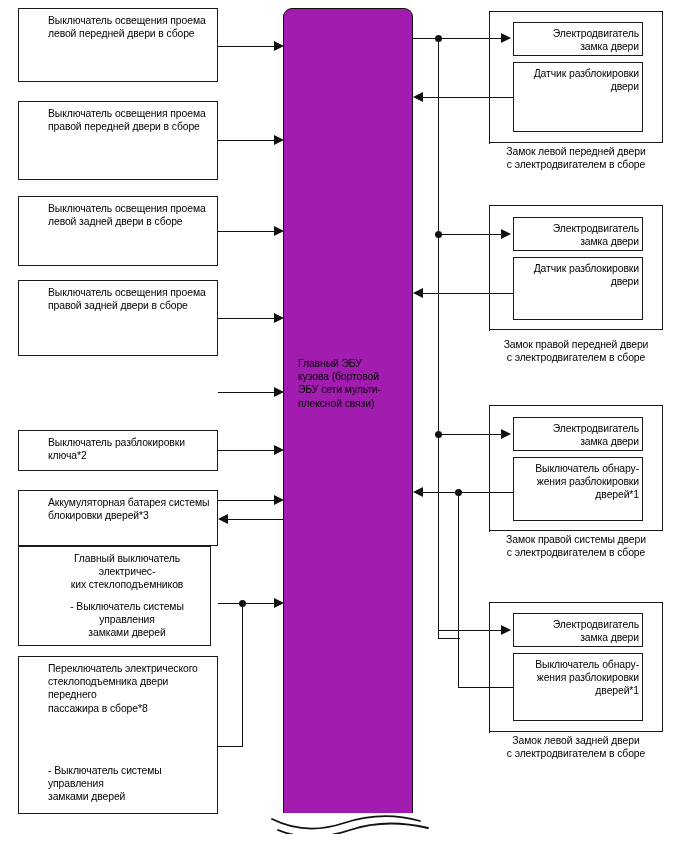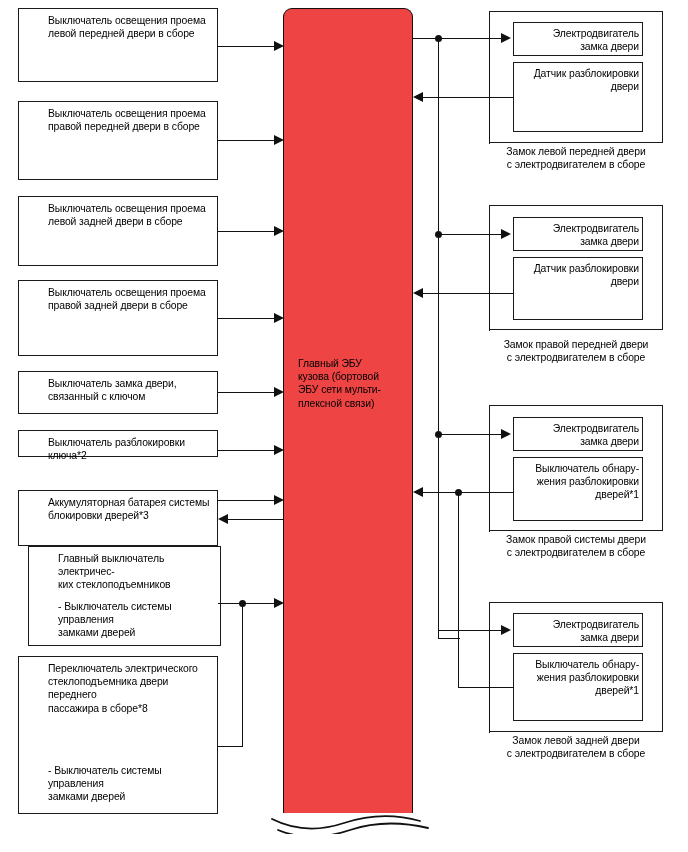--- a/index.html
+++ b/index.html
@@ -65,21 +65,21 @@
     color: #000;
     letter-spacing: -0.1px;
   }
   .ecu {
     position: absolute;
     box-sizing: border-box;
     border: 1.6px solid #111;
     border-bottom: none;
     border-top-left-radius: 9px;
     border-top-right-radius: 9px;
-    background: #ef4444;
+    background: #a21caf;
   }
   .ecu > .txt {
     position: absolute;
     left: 14px;
     right: 6px;
     top: 348px;
     font-size: 10.4px;
     line-height: 13.2px;
     white-space: pre-line;
     letter-spacing: -0.1px;
@@ -136,36 +136,32 @@
   <div class="box" style="left:18px; top:196px; width:200px; height:70px;">
     <div class="txt">Выключатель освещения проема
 левой задней двери в сборе</div>
   </div>
 
   <div class="box" style="left:18px; top:280px; width:200px; height:76px;">
     <div class="txt">Выключатель освещения проема
 правой задней двери в сборе</div>
   </div>
 
-  <div class="box" style="left:18px; top:371px; width:200px; height:43px;">
-    <div class="txt">Выключатель замка двери,
-связанный с ключом</div>
-  </div>
-
-  <div class="box" style="left:18px; top:430px; width:200px; height:27px;">
+
+  <div class="box" style="left:18px; top:430px; width:200px; height:41px;">
     <div class="txt">Выключатель разблокировки
 ключа*2</div>
   </div>
 
   <div class="box" style="left:18px; top:490px; width:200px; height:56px;">
     <div class="txt">Аккумуляторная батарея системы
 блокировки дверей*3</div>
   </div>
 
-  <div class="box" style="left:28px; top:546px; width:193px; height:100px;">
+  <div class="box" style="left:18px; top:546px; width:193px; height:100px;text-align:center;">
     <div class="txt">Главный выключатель электричес-
 ких стеклоподъемников</div>
     <div class="txt" style="top:53px;">- Выключатель системы управления
 замками дверей</div>
   </div>
 
   <div class="box" style="left:18px; top:656px; width:200px; height:158px;">
     <div class="txt">Переключатель электрического
 стеклоподъемника двери переднего
 пассажира в сборе*8</div>

